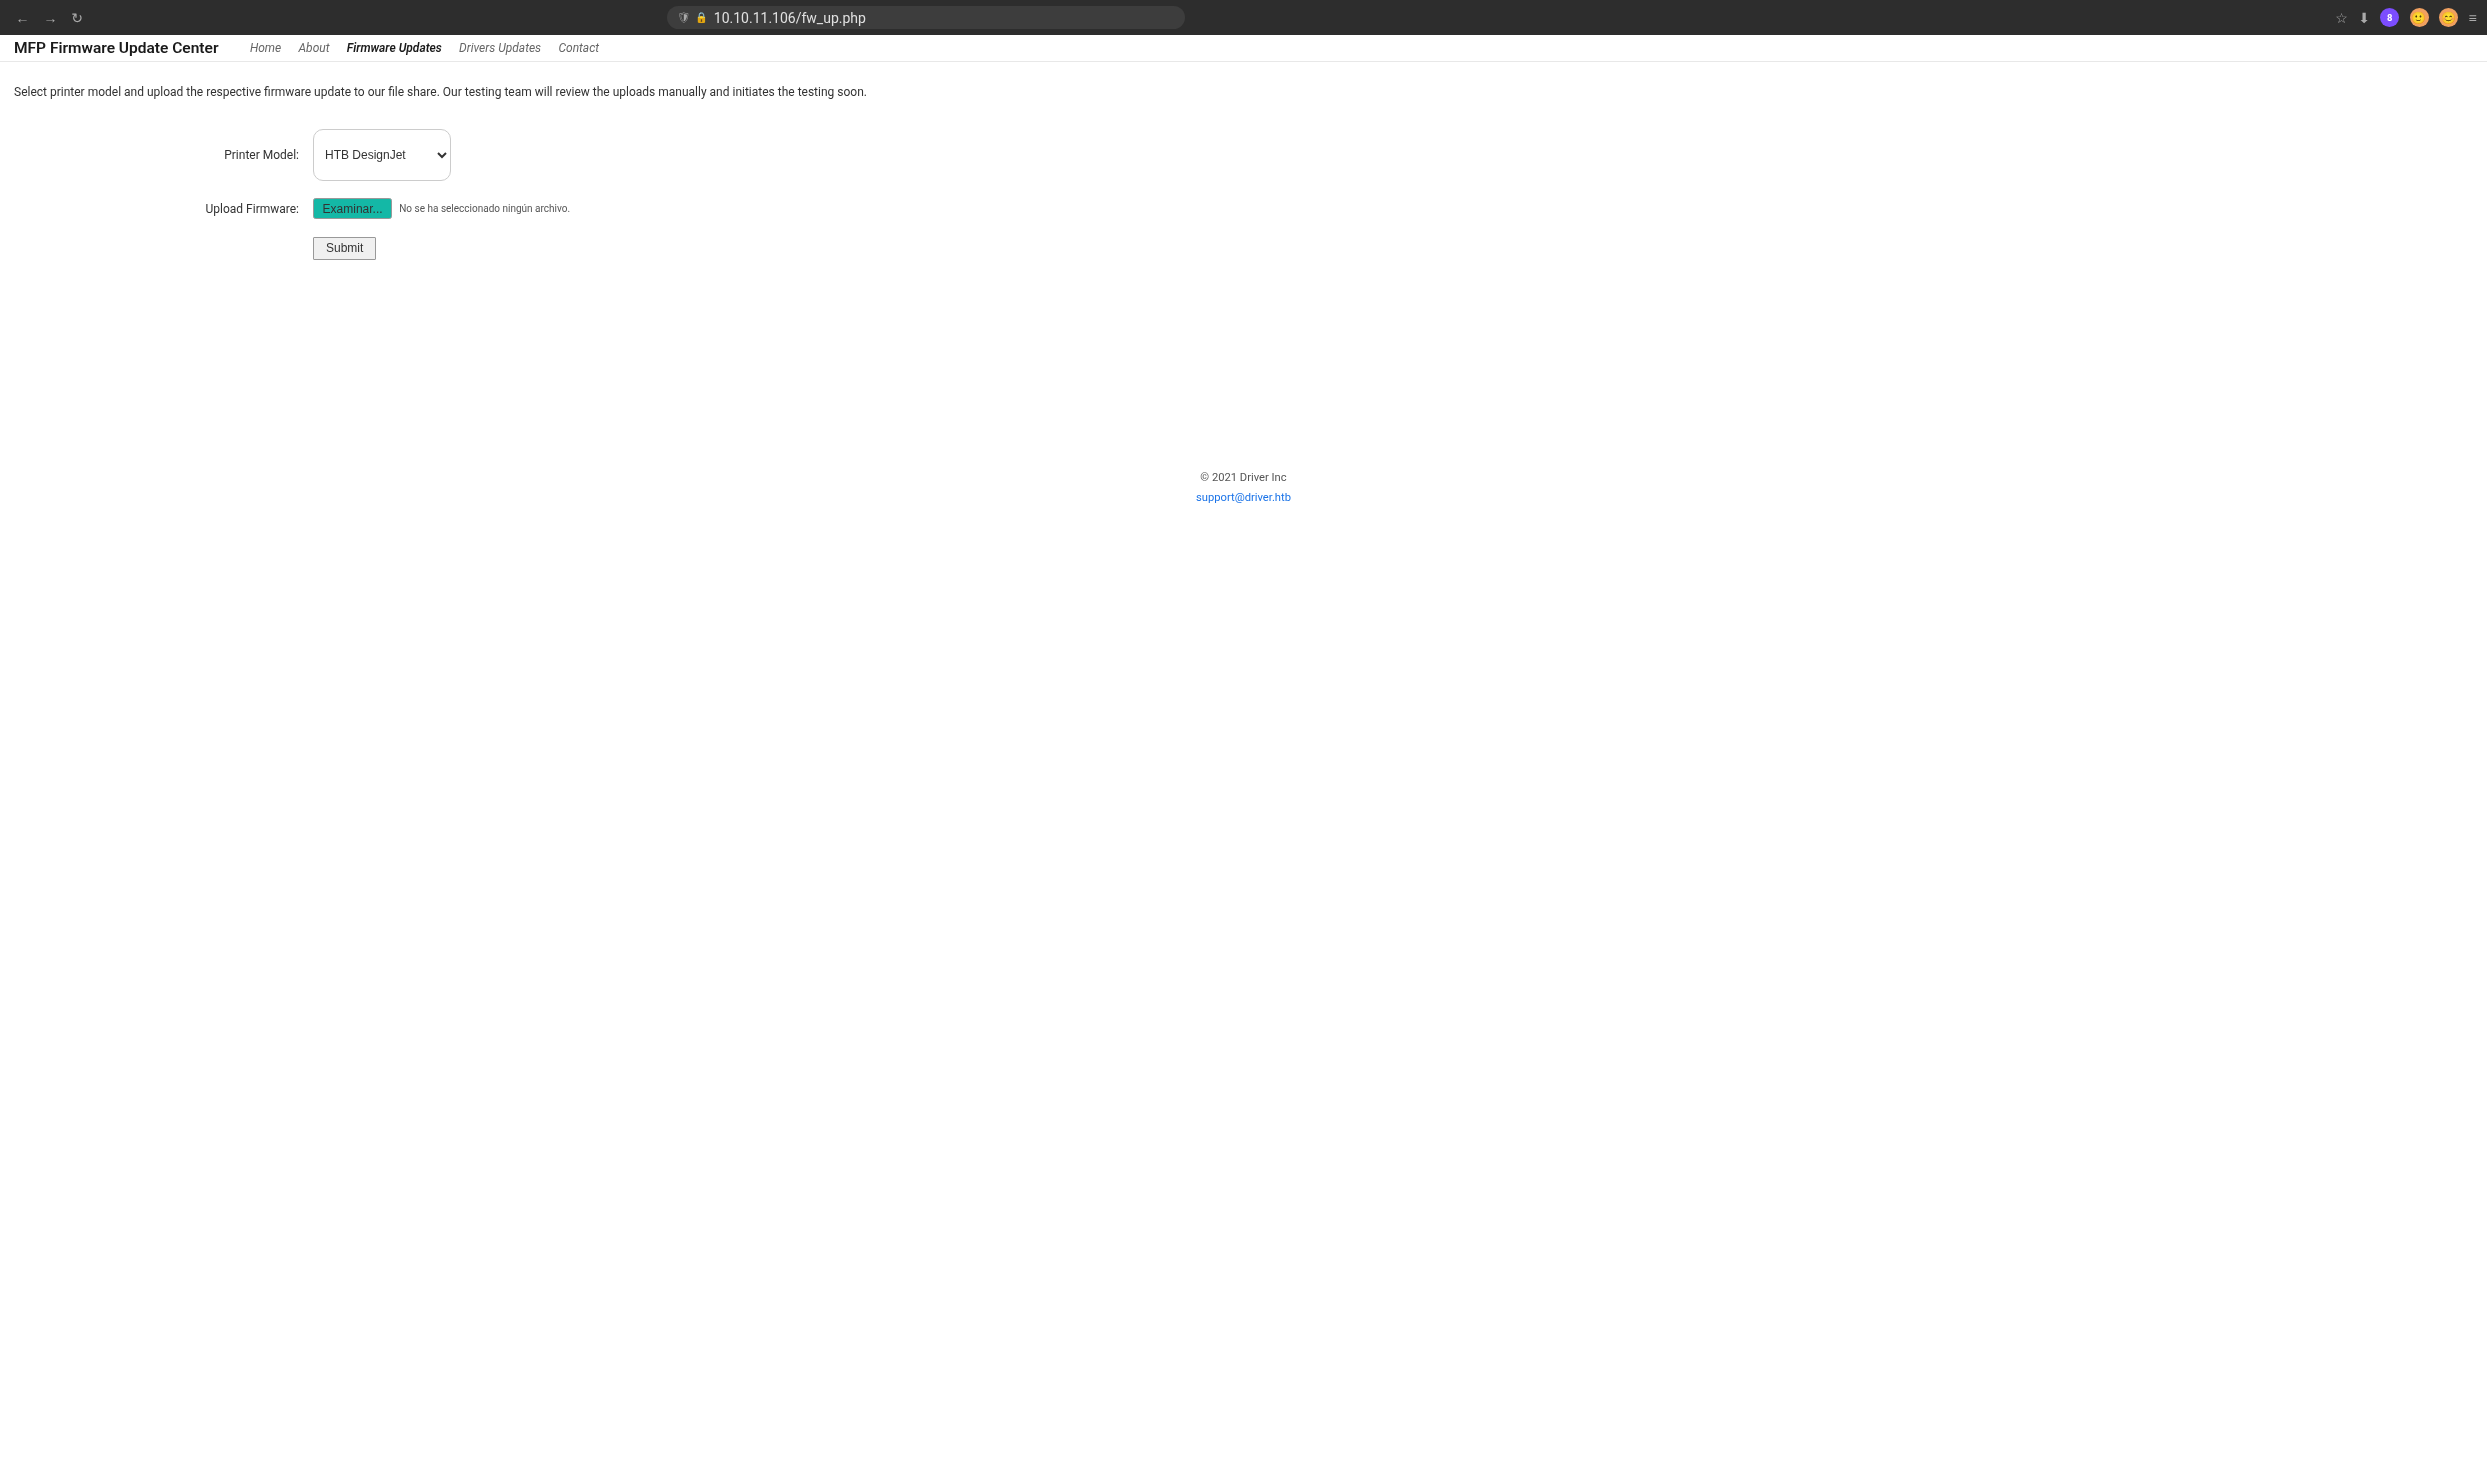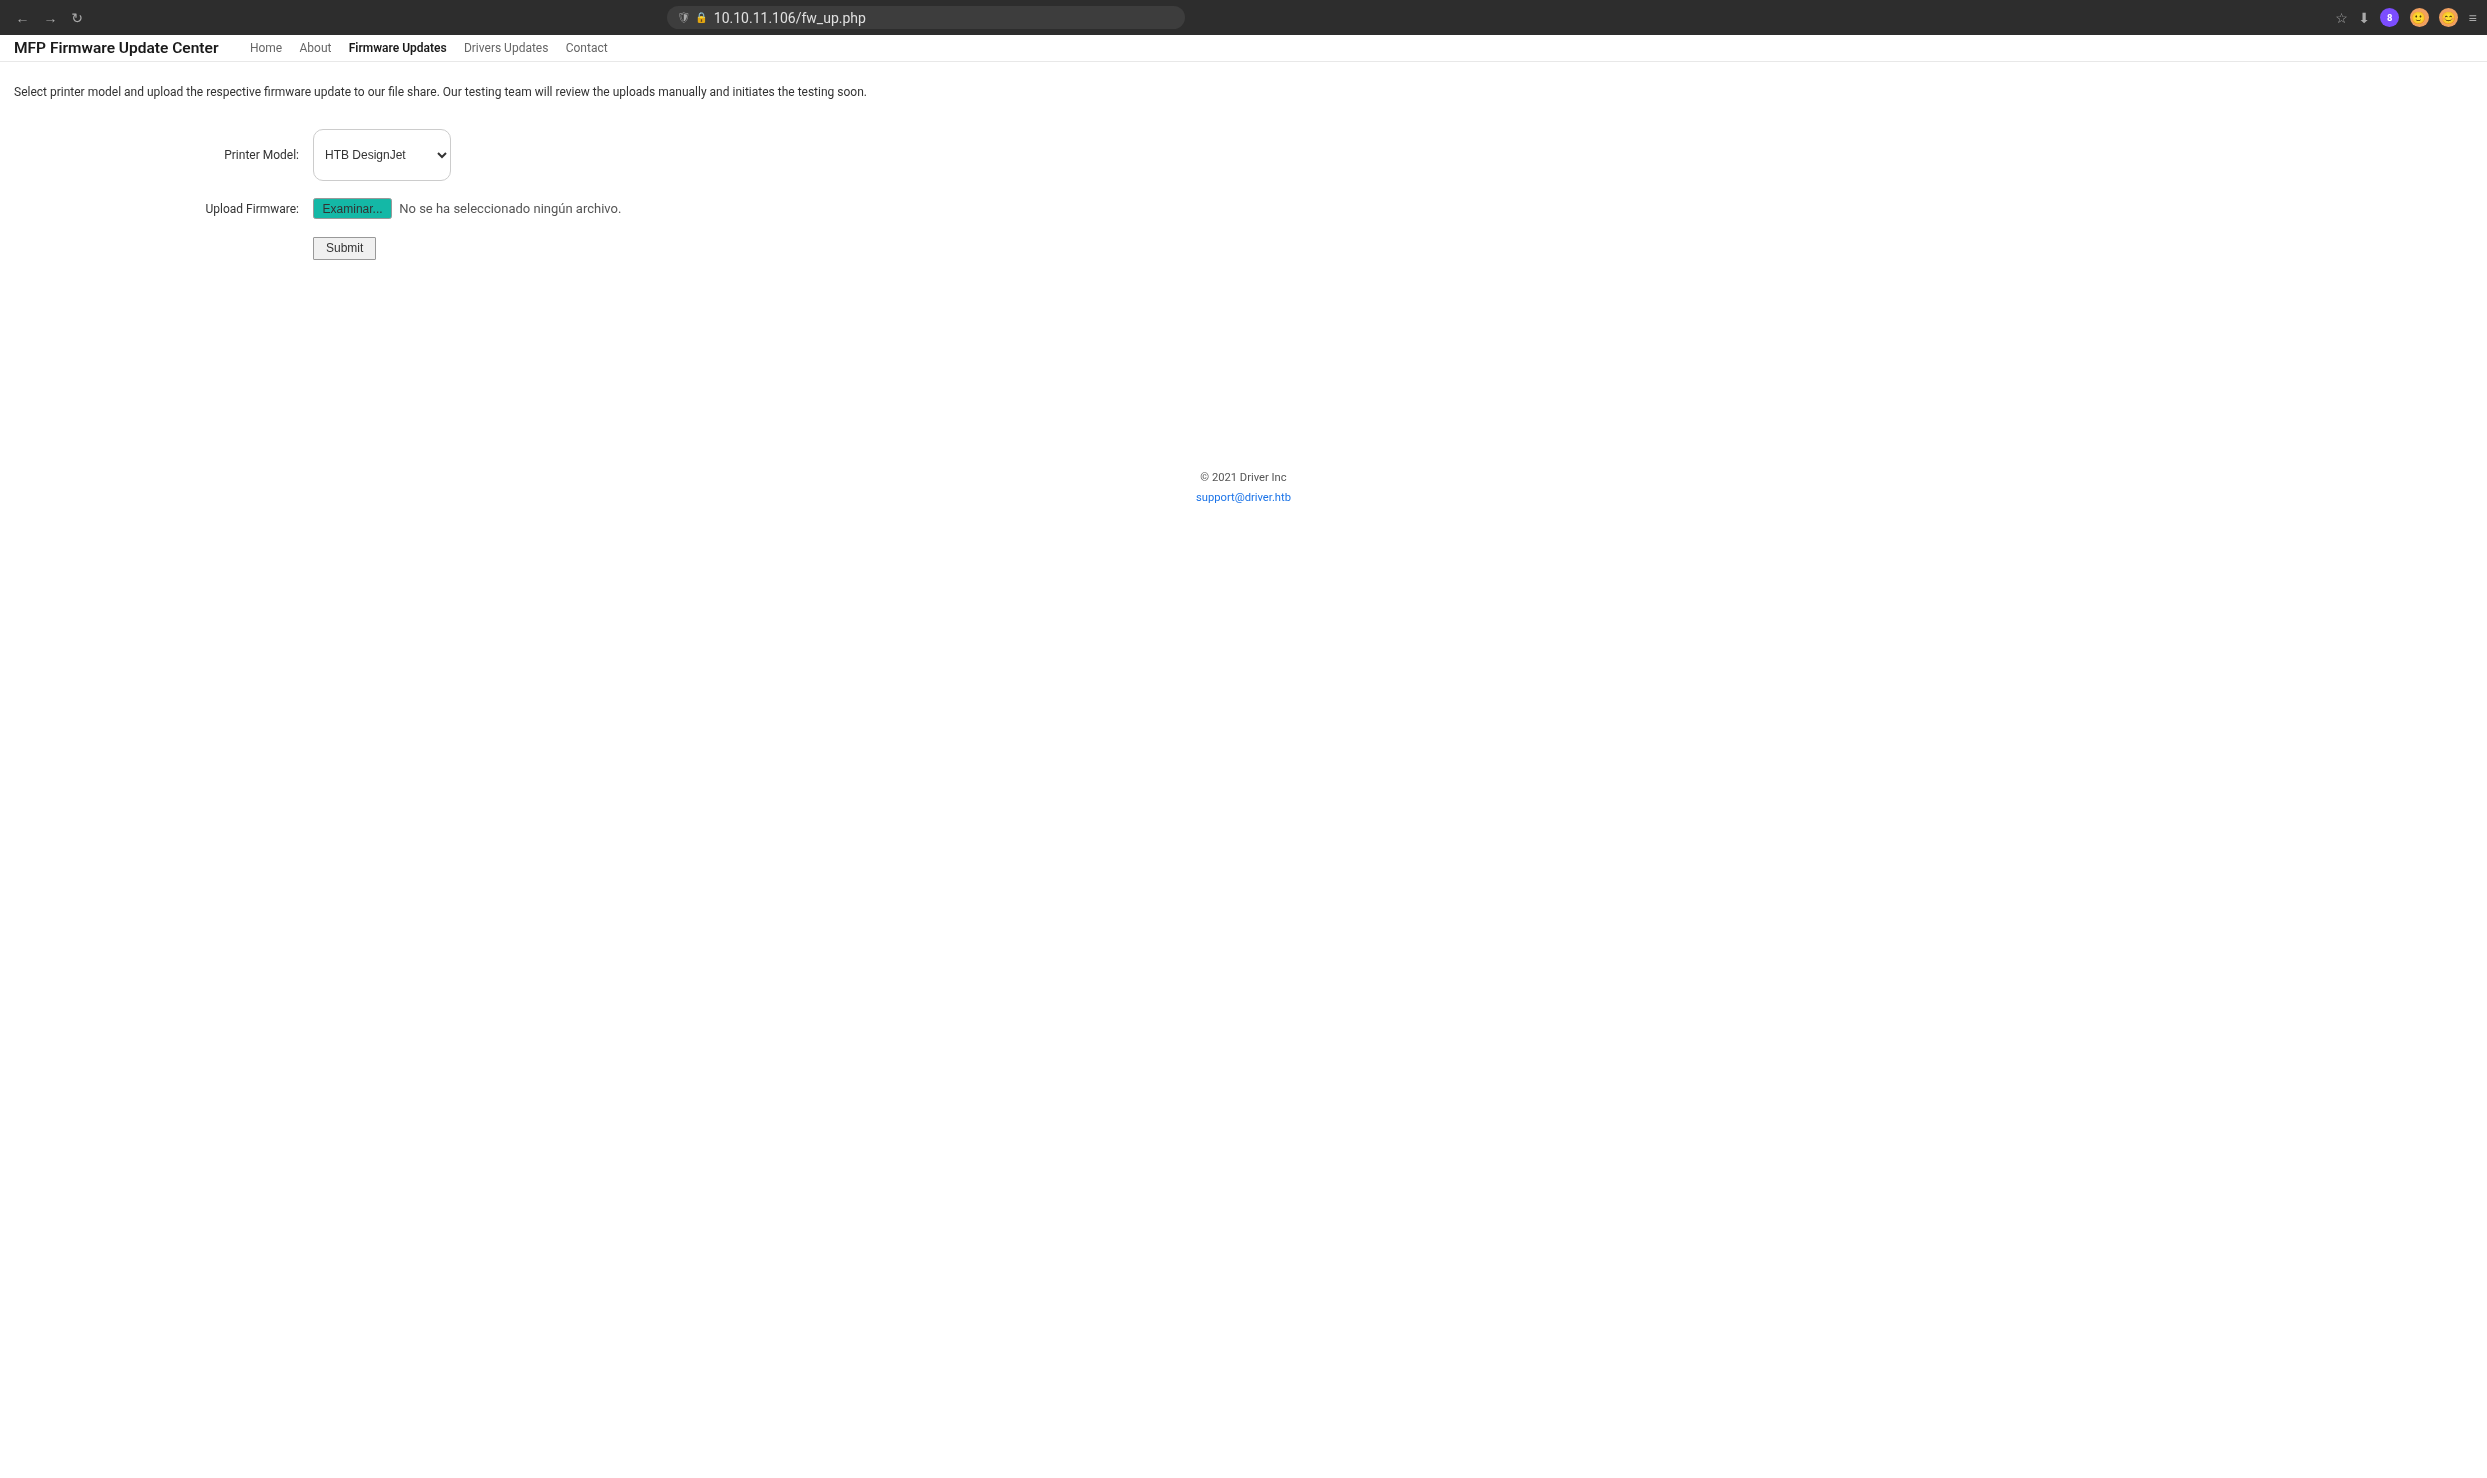--- a/index.html
+++ b/index.html
@@ -121,20 +121,21 @@
       font-size: 15.5px;
       font-weight: 600;
       color: #1a1a1a;
       margin-right: 10.4px;
     }
 
     .nav-links {
       display: flex;
       gap: 17.3px;
       align-items: center;
+      font-style: italic;
     }
 
     .nav-link {
       text-decoration: none;
       color: #666;
       font-size: 12px;
     }
 
     .nav-link.active {
       color: #1a1a1a;
@@ -195,21 +196,21 @@
       padding: 2.6px 8.6px;
       font-size: 12px;
       border: 0.9px solid #999;
       border-radius: 2.6px;
       background: #14b8a6;
       color: #333;
       cursor: pointer;
     }
 
     .no-file-text {
-      font-size: 13px;
+      font-size: 10px;
       color: #555;
     }
 
     .submit-btn {
       padding: 3.5px 12px;
       font-size: 12px;
       border: 0.9px solid #999;
       border-radius: 1px;
       background: #f0f0f0;
       color: #333;

